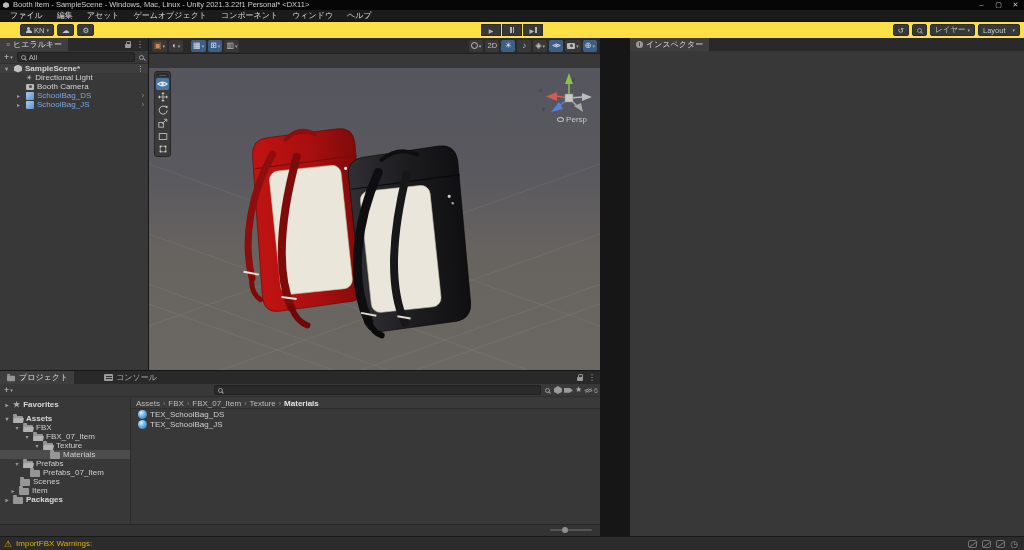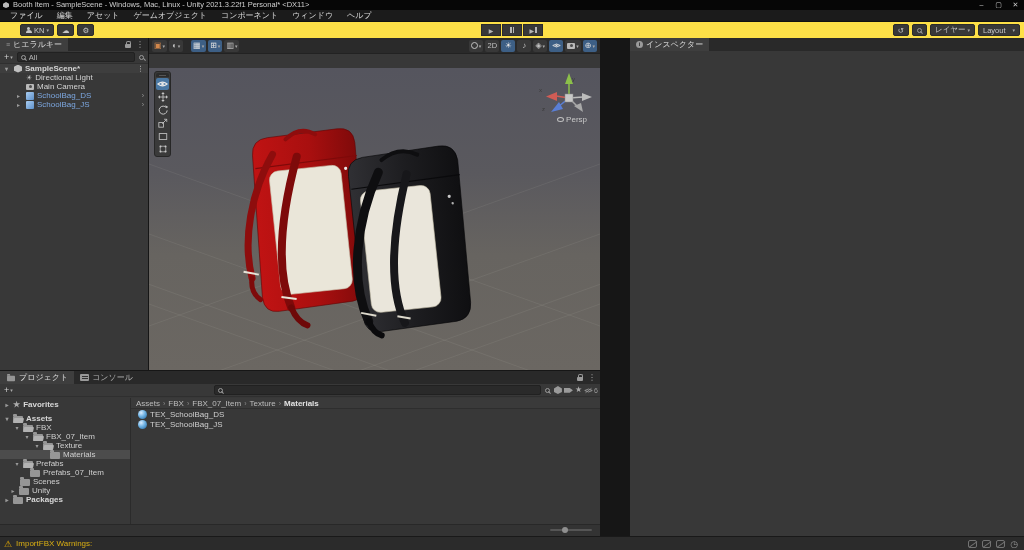--- a/index.html
+++ b/index.html
@@ -54,21 +54,21 @@
   .ico-unity{width:8px;height:8px;background:#c0c0c0;clip-path:polygon(50% 0,100% 28%,100% 78%,50% 100%,0 78%,0 28%);flex:none;}
   .ico-sun{color:#c9c9c9;font-size:7px;line-height:8px;flex:none;}
   .ico-cam{width:8px;height:6px;background:#b9b9b9;border-radius:1px;position:relative;flex:none;}
   .ico-cam::before{content:"";position:absolute;left:2.5px;top:1.5px;width:3px;height:3px;border-radius:50%;background:#4c4c4c;}
   .sphere{width:9px;height:9px;border-radius:50%;background:radial-gradient(circle at 35% 30%,#d8ecff 0%,#6db1e2 45%,#1f619c 100%);flex:none;}
   .ico-msg{width:9px;height:8px;border:1px solid #8a8a8a;border-radius:2px;position:relative;flex:none;opacity:.75;}
   .ico-msg::after{content:"";position:absolute;left:-1px;top:3px;width:10px;height:1px;background:#8a8a8a;transform:rotate(-35deg);}
   
   .main{position:relative;width:1024px;height:498px;background:#161616;}
   .panel{position:absolute;background:#383838;overflow:hidden;}
-  .tabbar{height:13px;background:#292929;display:flex;align-items:stretch;position:relative;}
+  .tabbar{height:13px;background:#292929;display:flex;align-items:stretch;position:relative;gap:24px;}
   .tab{display:flex;align-items:center;gap:3px;padding:0 6px;font-size:8px;color:#b2b2b2;white-space:nowrap;}
   .tab.active{background:#3e3e3e;color:#dedede;}
   .panel-ops{margin-left:auto;display:flex;align-items:center;gap:5px;padding-right:4px;}
   .mini-toolbar{height:13px;background:#383838;border-bottom:1px solid #2f2f2f;display:flex;align-items:center;padding:0 2px;gap:2px;}
   .plus-btn{font-size:9px;color:#cfcfcf;line-height:10px;display:flex;align-items:center;gap:1px;padding:0 2px;}
   .search-box{flex:1;height:10px;background:#2a2a2a;border:1px solid #212121;border-radius:2px;display:flex;align-items:center;padding:0 3px;gap:3px;min-width:0;}
   .search-box input{flex:1;min-width:0;background:transparent;border:none;outline:none;color:#b8b8b8;font-size:7.5px;font-family:inherit;padding:0;}
   
   .hrow{height:9px;display:flex;align-items:center;gap:3px;font-size:8px;color:#d4d4d4;padding-left:26px;position:relative;white-space:nowrap;}
   .hrow .caret{position:absolute;left:17px;font-size:6px;color:#9a9a9a;}
@@ -216,21 +216,21 @@
         <span class="ico-unity"></span>
         <span>SampleScene*</span>
         <span class="right-glyph kebab">⋮</span>
       </div>
       <div class="hrow">
         <span class="ico-sun">☀</span>
         <span>Directional Light</span>
       </div>
       <div class="hrow">
         <span class="ico-cam"></span>
-        <span>Main Camera</span>
+        <span>Booth Camera</span>
       </div>
       <div class="hrow prefab">
         <span class="caret">▸</span>
         <span class="ico-cube"></span>
         <span>SchoolBag_DS</span>
         <span class="right-glyph">›</span>
       </div>
       <div class="hrow prefab">
         <span class="caret">▸</span>
         <span class="ico-cube"></span>
@@ -512,21 +512,21 @@
           <span class="ico-folder"></span>
             <span>Prefabs_07_Item</span>
         </div>
         <div class="trow" style="padding-left:20px;">
           <span class="ico-folder"></span>
             <span>Scenes</span>
         </div>
         <div class="trow" style="padding-left:10px;">
           <span class="caret">▸</span>
             <span class="ico-folder"></span>
-            <span>Unity</span>
+            <span>Item</span>
         </div>
         <div class="trow bold" style="padding-left:4px;">
           <span class="caret">▸</span>
             <span class="ico-folder"></span>
             <span>Packages</span>
         </div>
       </div>
       <div class="proj-divider"></div>
       <div class="proj-files">
         <div class="breadcrumb">

